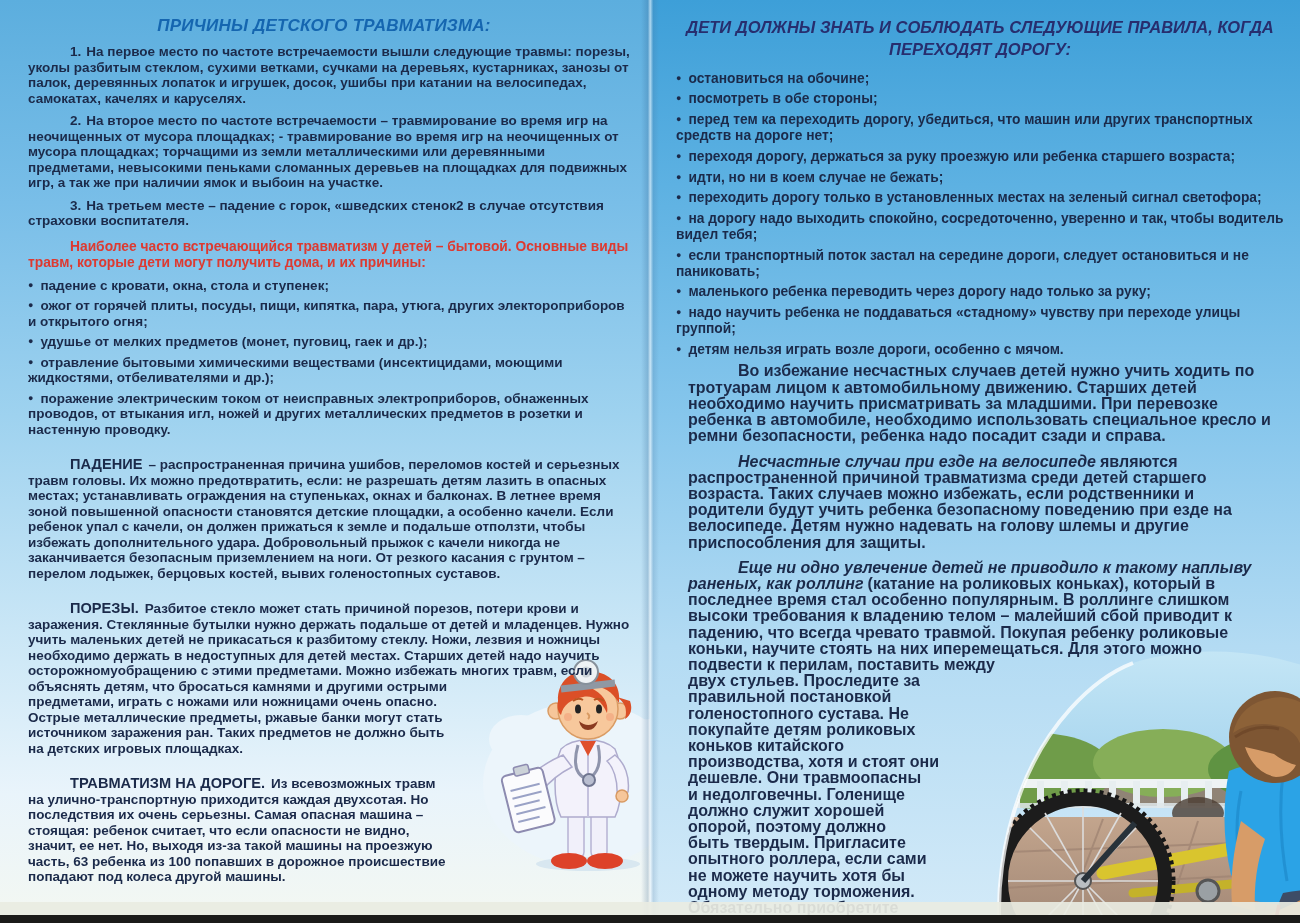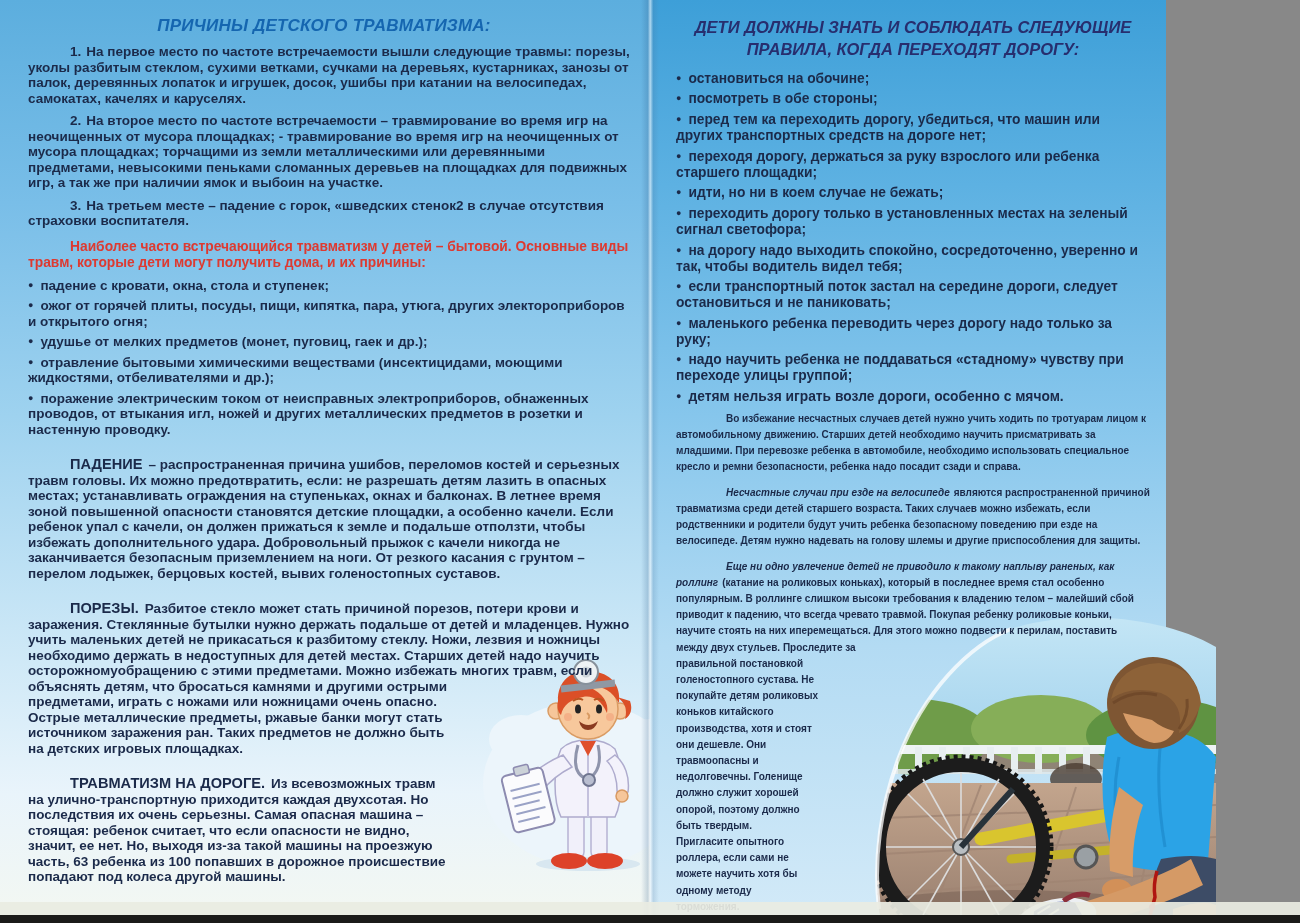--- a/index.html
+++ b/index.html
@@ -2,34 +2,34 @@
 <html><head>
 <meta charset="utf-8">
 <style>
   html,body{margin:0;padding:0;background:#888;}
   .sheet{position:relative;width:1300px;height:923px;overflow:hidden;
          font-family:"Liberation Sans",sans-serif;font-weight:700;color:#1b2a4a;}
   .page{position:absolute;top:0;height:100%;box-sizing:border-box;}
   .page-left{left:0;width:650px;
     background:linear-gradient(180deg,#5caede 0%,#79bee8 22%,#9ed2ef 45%,#c9e6f6 68%,#e9f4fb 86%,#f2f7f3 98%);
     padding:14px 16px 0 28px;}
-  .page-right{left:650px;width:516px;
+  .page-right{left:650px;width:650px;
     background:linear-gradient(180deg,#3d9fd8 0%,#5db1e2 20%,#86c6ec 45%,#b3dbf3 70%,#d3eaf8 100%);
     padding:15px 16px 0 26px;}
   h1{font-size:17px;font-style:italic;color:#1566b0;text-align:center;margin:2px 14px 8px 0;letter-spacing:.2px;}
   h2{font-size:16.5px;font-style:italic;color:#272e6e;text-align:center;margin:2px 0 10px;line-height:1.32;}
   .para{margin:0 0 7px;text-indent:42px;font-size:13.5px;line-height:15.5px;}
   .num{margin-right:5px;}
   .red{color:#dd3a31;margin:10px 0 7px;text-indent:42px;font-size:13.8px;line-height:16.2px;}
   .lblt{margin:0 0 5px;font-size:13.5px;line-height:15.5px;}
   .rblt{margin:0 0 5px;font-size:13.8px;line-height:15.8px;}
   .blt{font-size:9px;margin-right:7px;vertical-align:2px;}
   .sect{margin-top:20px;}
   .sect .h{font-size:14.6px;margin-right:6px;}
-  .rpara{margin:6px 0 9px;text-indent:50px;font-size:10px;line-height:16.2px;}
+  .rpara{margin:6px 12px 9px;text-indent:50px;font-size:16px;line-height:16.2px;}
   .lead{font-style:italic;margin-right:4px;}
   .doc-float{float:right;width:205px;height:215px;margin:-4px -12px 0 10px;
     shape-outside:ellipse(52% 52% at 58% 50%);}
   .photo-float{float:right;width:355px;height:348px;margin:-16px -16px 0 6px;
     shape-outside:polygon(44% 0%,26% 9%,12% 24%,4% 42%,1% 62%,3% 100%,100% 100%,100% 0%);
     shape-margin:10px;}
   .fold{position:absolute;left:641px;top:0;width:18px;height:100%;z-index:20;
     background:linear-gradient(90deg,rgba(30,70,110,0) 0%,rgba(40,85,130,.22) 38%,rgba(255,255,255,.55) 52%,rgba(70,110,150,.18) 68%,rgba(255,255,255,0) 100%);}
   .strip-light{position:absolute;left:0;right:0;bottom:8px;height:13px;background:#e9ebe2;opacity:.92;z-index:40;}
   .strip-dark{position:absolute;left:0;right:0;bottom:0;height:8px;background:#1b1b19;z-index:41;}
@@ -99,21 +99,21 @@
 
     <p class="para sect"><b class="h">ТРАВМАТИЗМ НА ДОРОГЕ.</b><span>Из всевозможных травм на улично-транспортную приходится каждая двухсотая. Но последствия их очень серьезны. Самая опасная машина – стоящая: ребенок считает, что если опасности не видно, значит, ее нет. Но, выходя из-за такой машины на проезжую часть, 63 ребенка из 100 попавших в дорожное происшествие попадают под колеса другой машины.</span></p>
   </div>
 
   <div class="page page-right">
     <h2>ДЕТИ ДОЛЖНЫ ЗНАТЬ И СОБЛЮДАТЬ СЛЕДУЮЩИЕ ПРАВИЛА, КОГДА ПЕРЕХОДЯТ ДОРОГУ:</h2>
 
     <p class="rblt"><span class="blt">●</span><span>остановиться на обочине;</span></p>
     <p class="rblt"><span class="blt">●</span><span>посмотреть в обе стороны;</span></p>
     <p class="rblt"><span class="blt">●</span><span>перед тем ка переходить дорогу, убедиться, что машин или других транспортных средств на дороге нет;</span></p>
-    <p class="rblt"><span class="blt">●</span><span>переходя дорогу, держаться за руку взрослого или ребенка старшего площадки;</span></p>
+    <p class="rblt"><span class="blt">●</span><span>переходя дорогу, держаться за руку проезжую или ребенка старшего возраста;</span></p>
     <p class="rblt"><span class="blt">●</span><span>идти, но ни в коем случае не бежать;</span></p>
     <p class="rblt"><span class="blt">●</span><span>переходить дорогу только в установленных местах на зеленый сигнал светофора;</span></p>
     <p class="rblt"><span class="blt">●</span><span>на дорогу надо выходить спокойно, сосредоточенно, уверенно и так, чтобы водитель видел тебя;</span></p>
     <p class="rblt"><span class="blt">●</span><span>если транспортный поток застал на середине дороги, следует остановиться и не паниковать;</span></p>
     <p class="rblt"><span class="blt">●</span><span>маленького ребенка переводить через дорогу надо только за руку;</span></p>
     <p class="rblt"><span class="blt">●</span><span>надо научить ребенка не поддаваться «стадному» чувству при переходе улицы группой;</span></p>
     <p class="rblt"><span class="blt">●</span><span>детям нельзя играть возле дороги, особенно с мячом.</span></p>
 
     <p class="rpara">Во избежание несчастных случаев детей нужно учить ходить по тротуарам лицом к автомобильному движению. Старших детей необходимо научить присматривать за младшими. При перевозке ребенка в автомобиле, необходимо использовать специальное кресло и ремни безопасности, ребенка надо посадит сзади и справа.</p>
 

